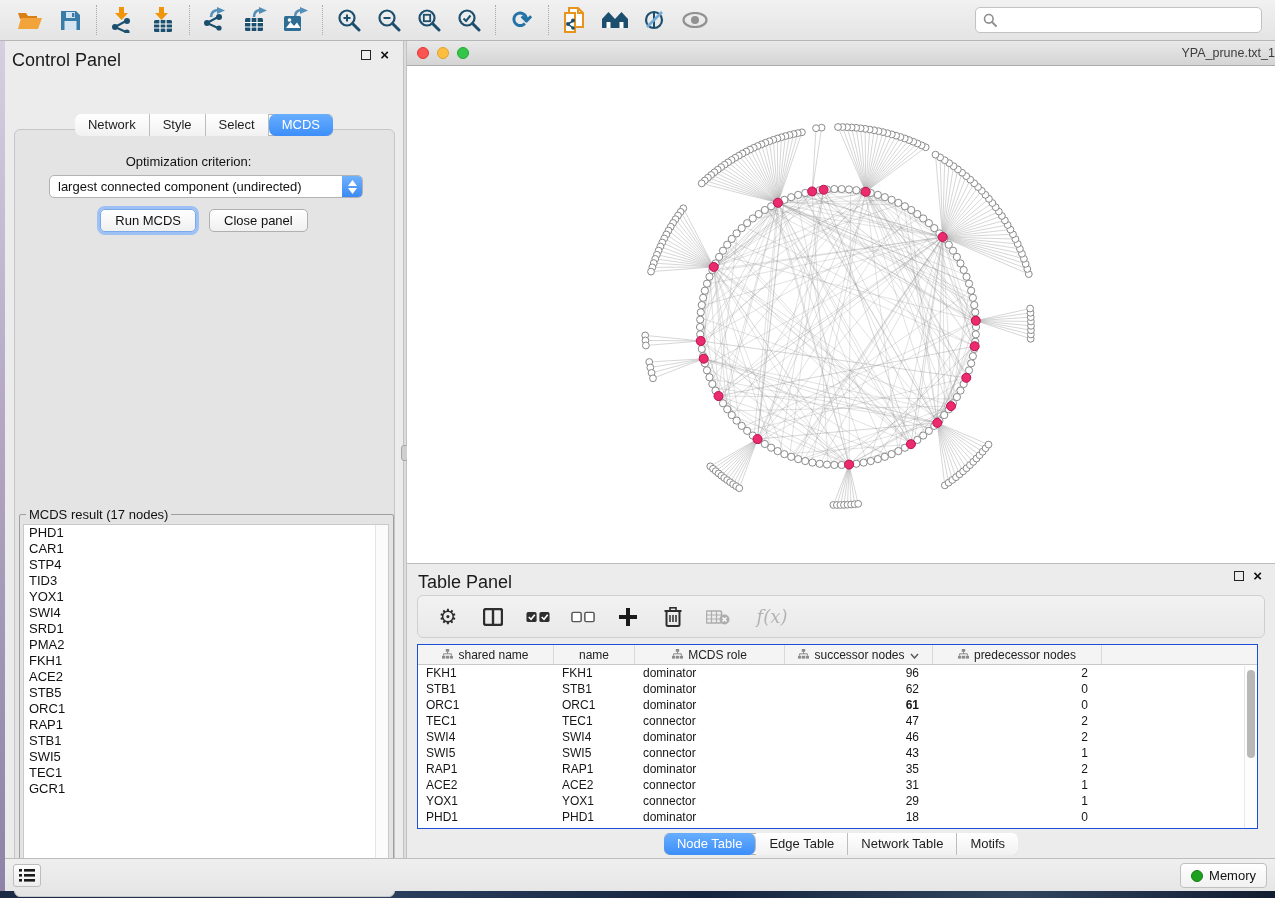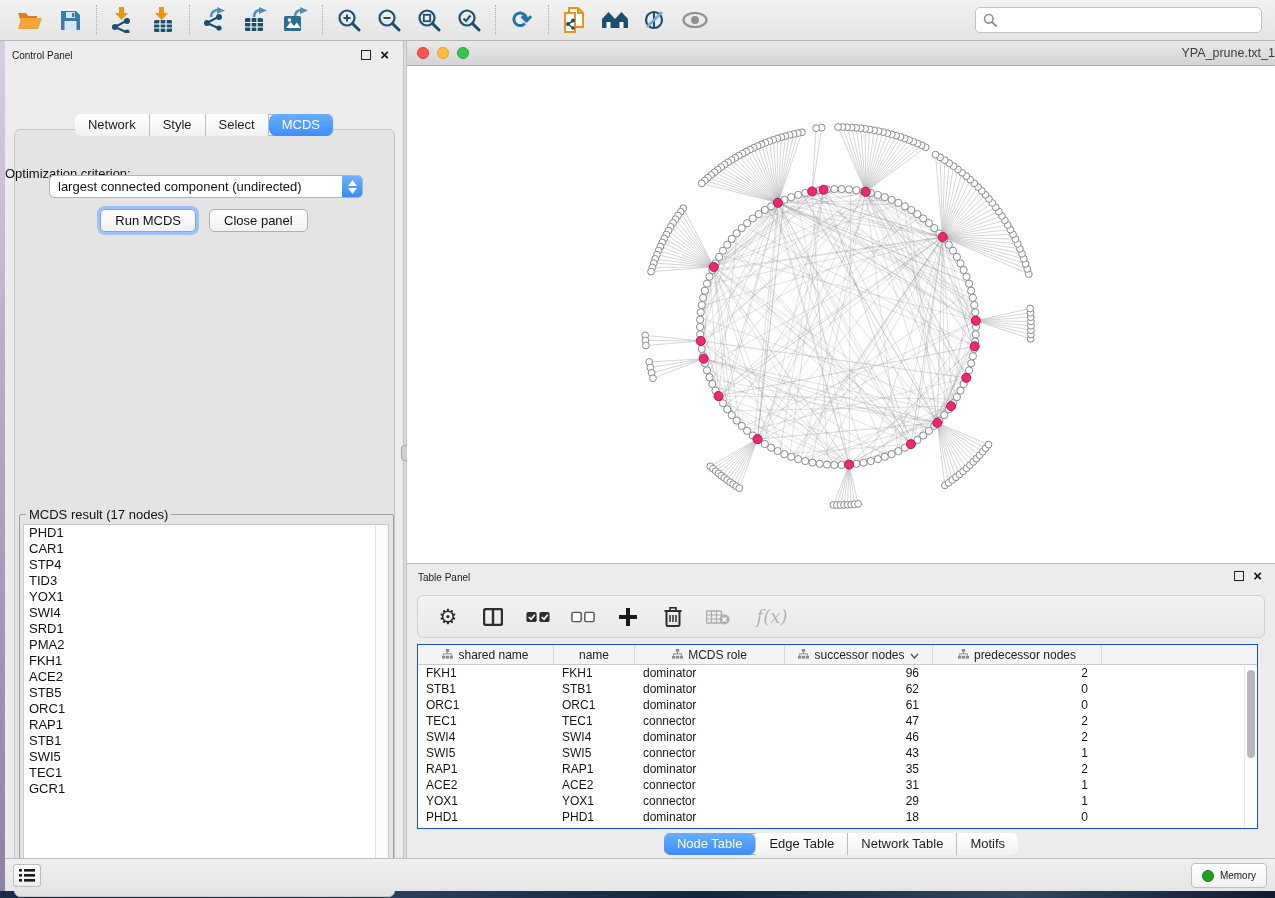--- a/index.html
+++ b/index.html
@@ -17,32 +17,32 @@
                border:1px solid #c2c2c2; border-radius:5px; display:flex; align-items:center; padding:0 7px; }
   #searchbox input { border:none; outline:none; flex:1; font-size:13px; font-family:"Liberation Sans",sans-serif; background:transparent; }
 
   
   #desk-left { left:0; top:41px; width:5px; height:850px; background:linear-gradient(#d6cfe0,#b3a7c4 45%,#8e82a6); }
   #desk-bottom { left:0; top:891px; width:1275px; height:7px;
                  background:linear-gradient(90deg,#1a2a44,#2b3f5e 30%,#16253f 55%,#31455f 80%,#101c30); }
 
   
   #control-panel { left:5px; top:41px; width:398px; height:817px; background:#ececec; }
-  .panel-title { font-size:10px; color:#1a1a1a; }
+  .panel-title { font-size:18px; color:#1a1a1a; }
   .win-btns { position:absolute; display:flex; gap:9px; align-items:center; }
   .float-box { width:10px; height:10px; border:1.5px solid #222; background:transparent; }
   .close-x { font-size:15px; font-weight:700; color:#111; line-height:10px; }
   #cp-body { left:9px; top:88px; width:381px; height:768px; background:#e4e4e4; border:1px solid #c6c6c6; border-radius:6px; }
   .seg { display:inline-flex; height:22px; border-radius:5px; box-shadow:0 0 0 1px #b3b3b3 inset; overflow:hidden; background:#fff; }
   .seg-item { padding:3px 13px; font-size:13px; color:#1d1d1d; background:linear-gradient(#ffffff,#f1f1f1);
               border-right:1px solid #bdbdbd; cursor:pointer; white-space:nowrap; }
   .seg-item:last-child { border-right:none; }
   .seg-item.active { background:linear-gradient(#67aefe,#3c8ef9); color:#fff;border-radius:7px; }
   #cp-tabs { left:0; top:73px; width:398px; display:flex; justify-content:center; }
-  #opt-label { left:0; top:113px; width:367px; text-align:left; font-size:13px; color:#111;margin-top:12px; }
+  #opt-label { left:0; top:113px; width:367px; text-align:center; font-size:13px; color:#111; }
   #opt-dd { left:44px; top:134px; width:314px; height:23px; background:#fff; border:1px solid #b3b3b3; border-radius:5px;
             display:flex; align-items:center; cursor:pointer; }
   #opt-dd .dd-text { flex:1; font-size:13px; color:#111; padding:0 8px; white-space:nowrap; overflow:hidden; }
   #opt-dd .dd-cap { width:20px; height:21px; border-radius:0 4px 4px 0; background:linear-gradient(#6fb1fd,#3c8af3);
                     display:flex; flex-direction:column; align-items:center; justify-content:center; gap:2px; }
   #cp-buttons { left:0; top:168px; width:398px; display:flex; justify-content:center; gap:13px; }
   .mac-btn { height:23px; padding:0 14px; background:linear-gradient(#ffffff,#f0f0f0); border:1px solid #b0b0b0;
              border-radius:5px; font-size:13px; color:#111; font-family:"Liberation Sans",sans-serif; cursor:pointer; }
   .mac-btn.focused { box-shadow:0 0 0 3px rgba(110,170,255,.6); border-color:#7aa8e8; }
 
@@ -84,21 +84,21 @@
   #nt-thumb { position:absolute; left:1.5px; top:4px; width:8px; height:88px; background:#b8b8b8; border-radius:4px; }
   #tp-tabs { left:0; top:269px; width:868px; display:flex; justify-content:center; }
 
   
   #statusbar { left:5px; top:858px; width:1270px; height:33px; background:linear-gradient(#efefef,#e6e6e6); border-top:1px solid #bdbdbd; }
   #sb-list-btn { position:absolute; left:8px; top:5px; width:28px; height:23px; background:linear-gradient(#fcfcfc,#ededed);
                  border:1px solid #bdbdbd; border-radius:3px; display:flex; align-items:center; justify-content:center; cursor:pointer; }
   #memory-btn { position:absolute; right:8px; top:4px; height:25px; background:linear-gradient(#ffffff,#f1f1f1);
                 border:1px solid #c0c0c0; border-radius:4px; display:flex; align-items:center; gap:6px; padding:0 10px; cursor:pointer; }
   #memory-btn .dot { width:12px; height:12px; border-radius:50%; background:#1ea11e; border:1px solid #128012; }
-  #memory-btn span.lbl { font-size:10px; color:#111; }
+  #memory-btn span.lbl { font-size:13px; color:#111; }
 </style>
 </head>
 <body>
 
 <div id="app">
 
   <div id="toolbar" class="abs">
     <div class="tb-ico">
       <svg width="26" height="20" viewBox="0 0 26 20">
           <path d="M1 3 h8 l2 3 h9 v3 H3z" fill="#d97f16"></path>
@@ -1066,21 +1066,21 @@
             <div class="nt-cell" style="width: 136px;">STB1</div>
             <div class="nt-cell" style="width: 81px;">STB1</div>
             <div class="nt-cell" style="width: 150px;">dominator</div>
             <div class="nt-cell num" style="width: 148px;">62</div>
             <div class="nt-cell num" style="width: 169px;">0</div>
           </div>
           <div class="nt-row">
             <div class="nt-cell" style="width: 136px;">ORC1</div>
             <div class="nt-cell" style="width: 81px;">ORC1</div>
             <div class="nt-cell" style="width: 150px;">dominator</div>
-            <div class="nt-cell num" style="width: 148px;">61</div>
+            <div class="nt-cell num" style="width: 148px; font-weight: bold;">61</div>
             <div class="nt-cell num" style="width: 169px;">0</div>
           </div>
           <div class="nt-row">
             <div class="nt-cell" style="width: 136px;">TEC1</div>
             <div class="nt-cell" style="width: 81px;">TEC1</div>
             <div class="nt-cell" style="width: 150px;">connector</div>
             <div class="nt-cell num" style="width: 148px;">47</div>
             <div class="nt-cell num" style="width: 169px;">2</div>
           </div>
           <div class="nt-row">

